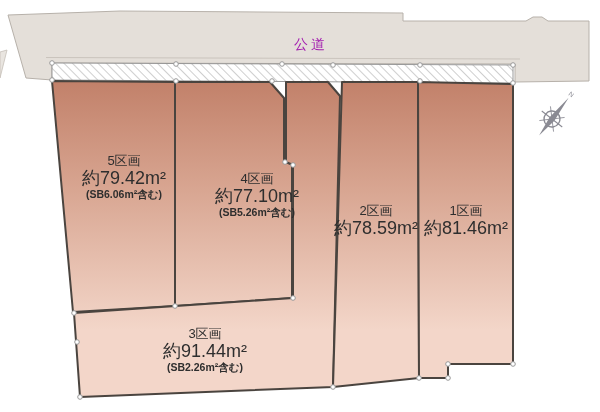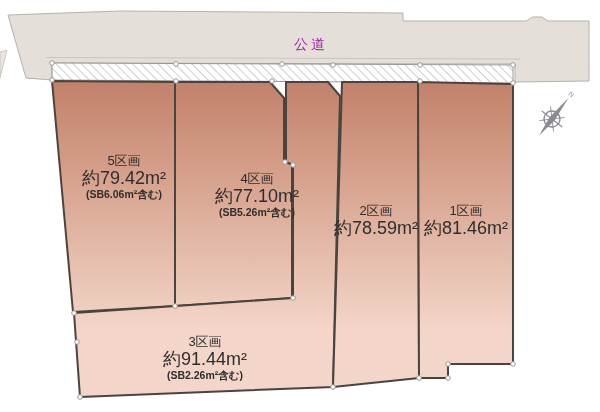--- a/index.html
+++ b/index.html
@@ -114,21 +114,21 @@
     <span class="plot-area">約79.42m²</span>
     <span class="plot-sb">(SB6.06m²含む)</span>
   </div>
 
   <div class="label plot-label" style="left:237px;top:171px;margin-left:20px;">
     <span class="plot-name">4区画</span>
     <span class="plot-area">約77.10m²</span>
     <span class="plot-sb">(SB5.26m²含む)</span>
   </div>
 
-  <div class="label plot-label" style="left:205px;top:326px;margin-top:8px;">
+  <div class="label plot-label" style="left:205px;top:326px;">
     <span class="plot-name">3区画</span>
     <span class="plot-area">約91.44m²</span>
     <span class="plot-sb">(SB2.26m²含む)</span>
   </div>
 
   <div class="label plot-label" style="left:376px;top:203px;">
     <span class="plot-name">2区画</span>
     <span class="plot-area">約78.59m²</span>
   </div>
 

